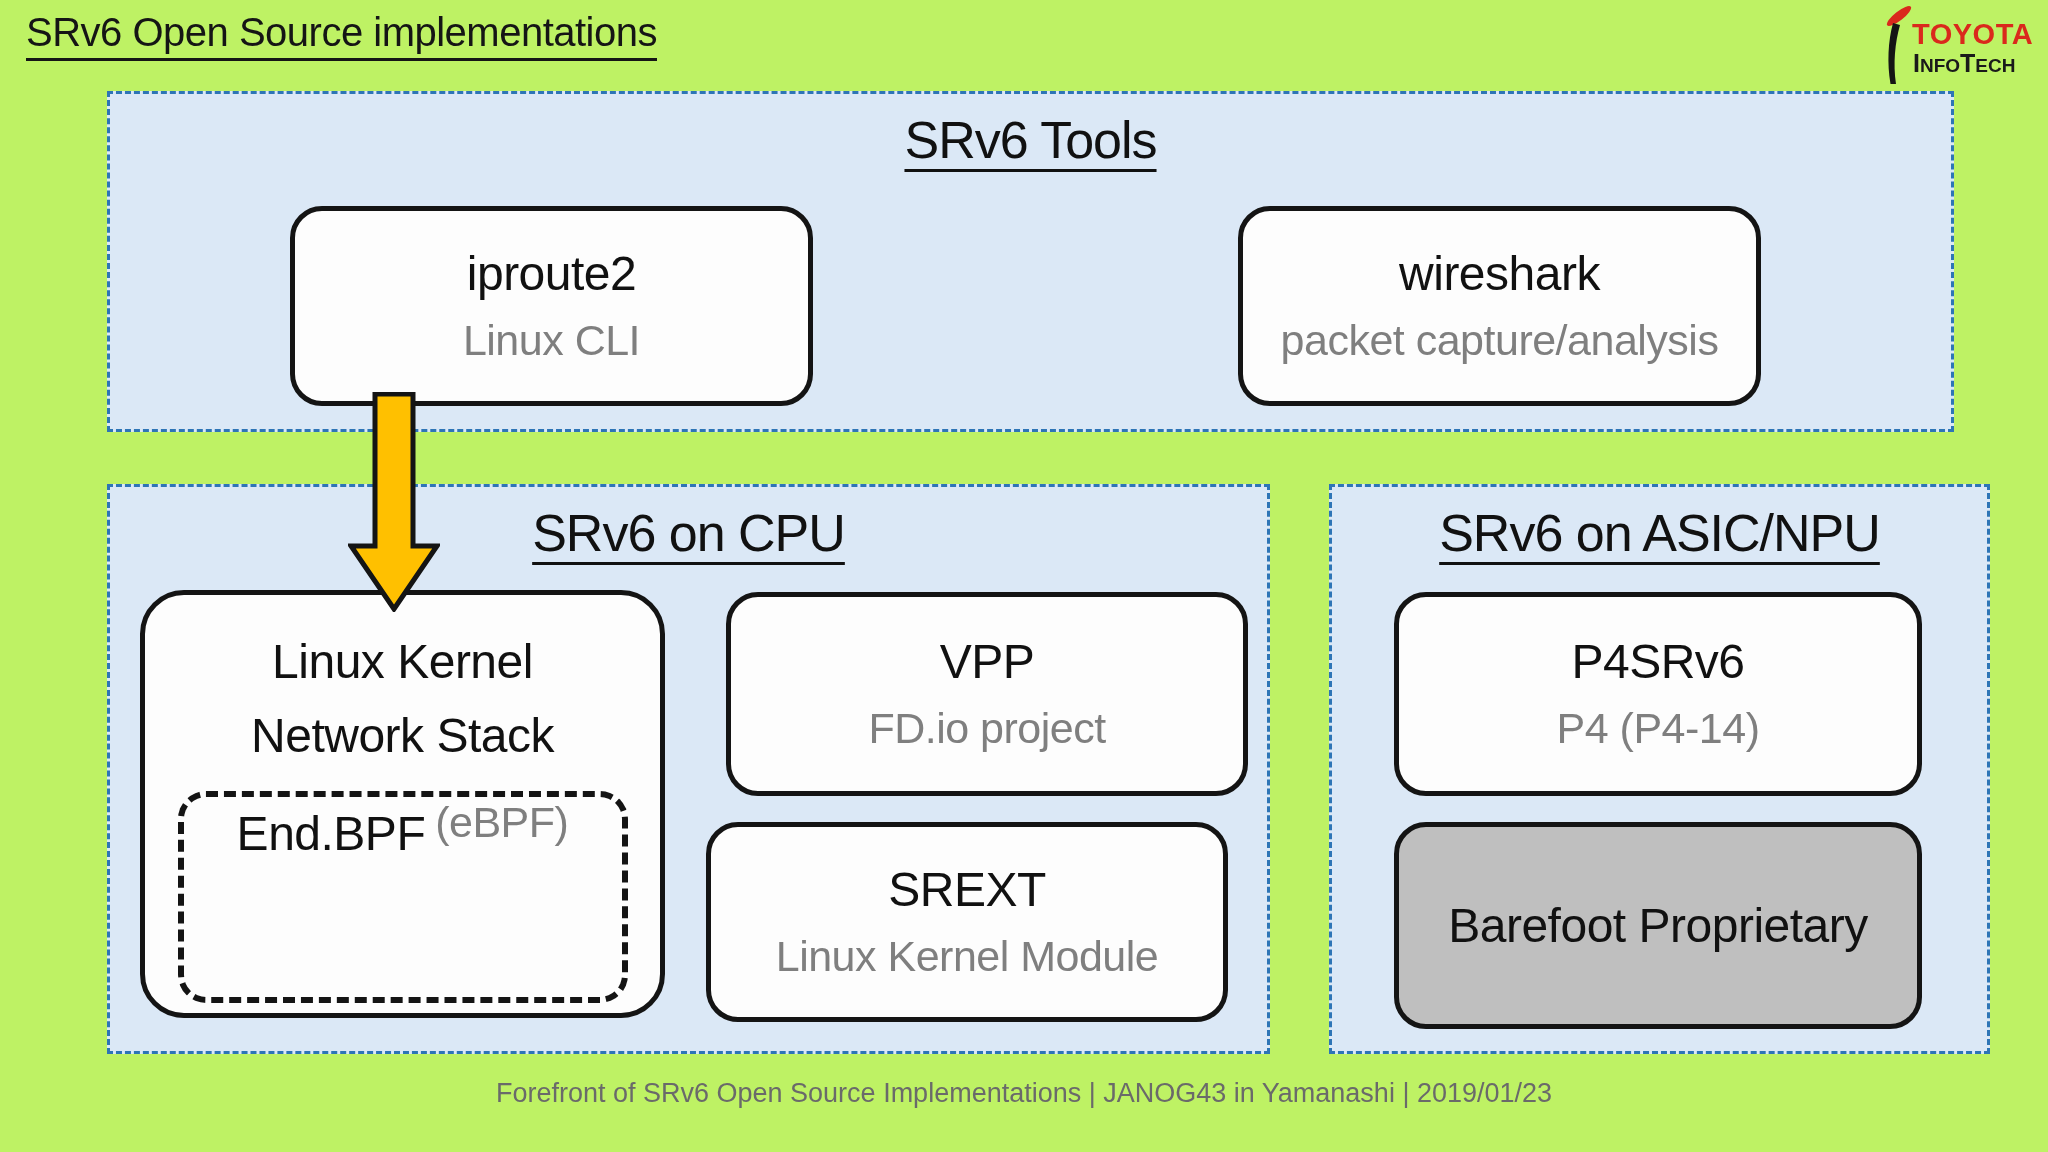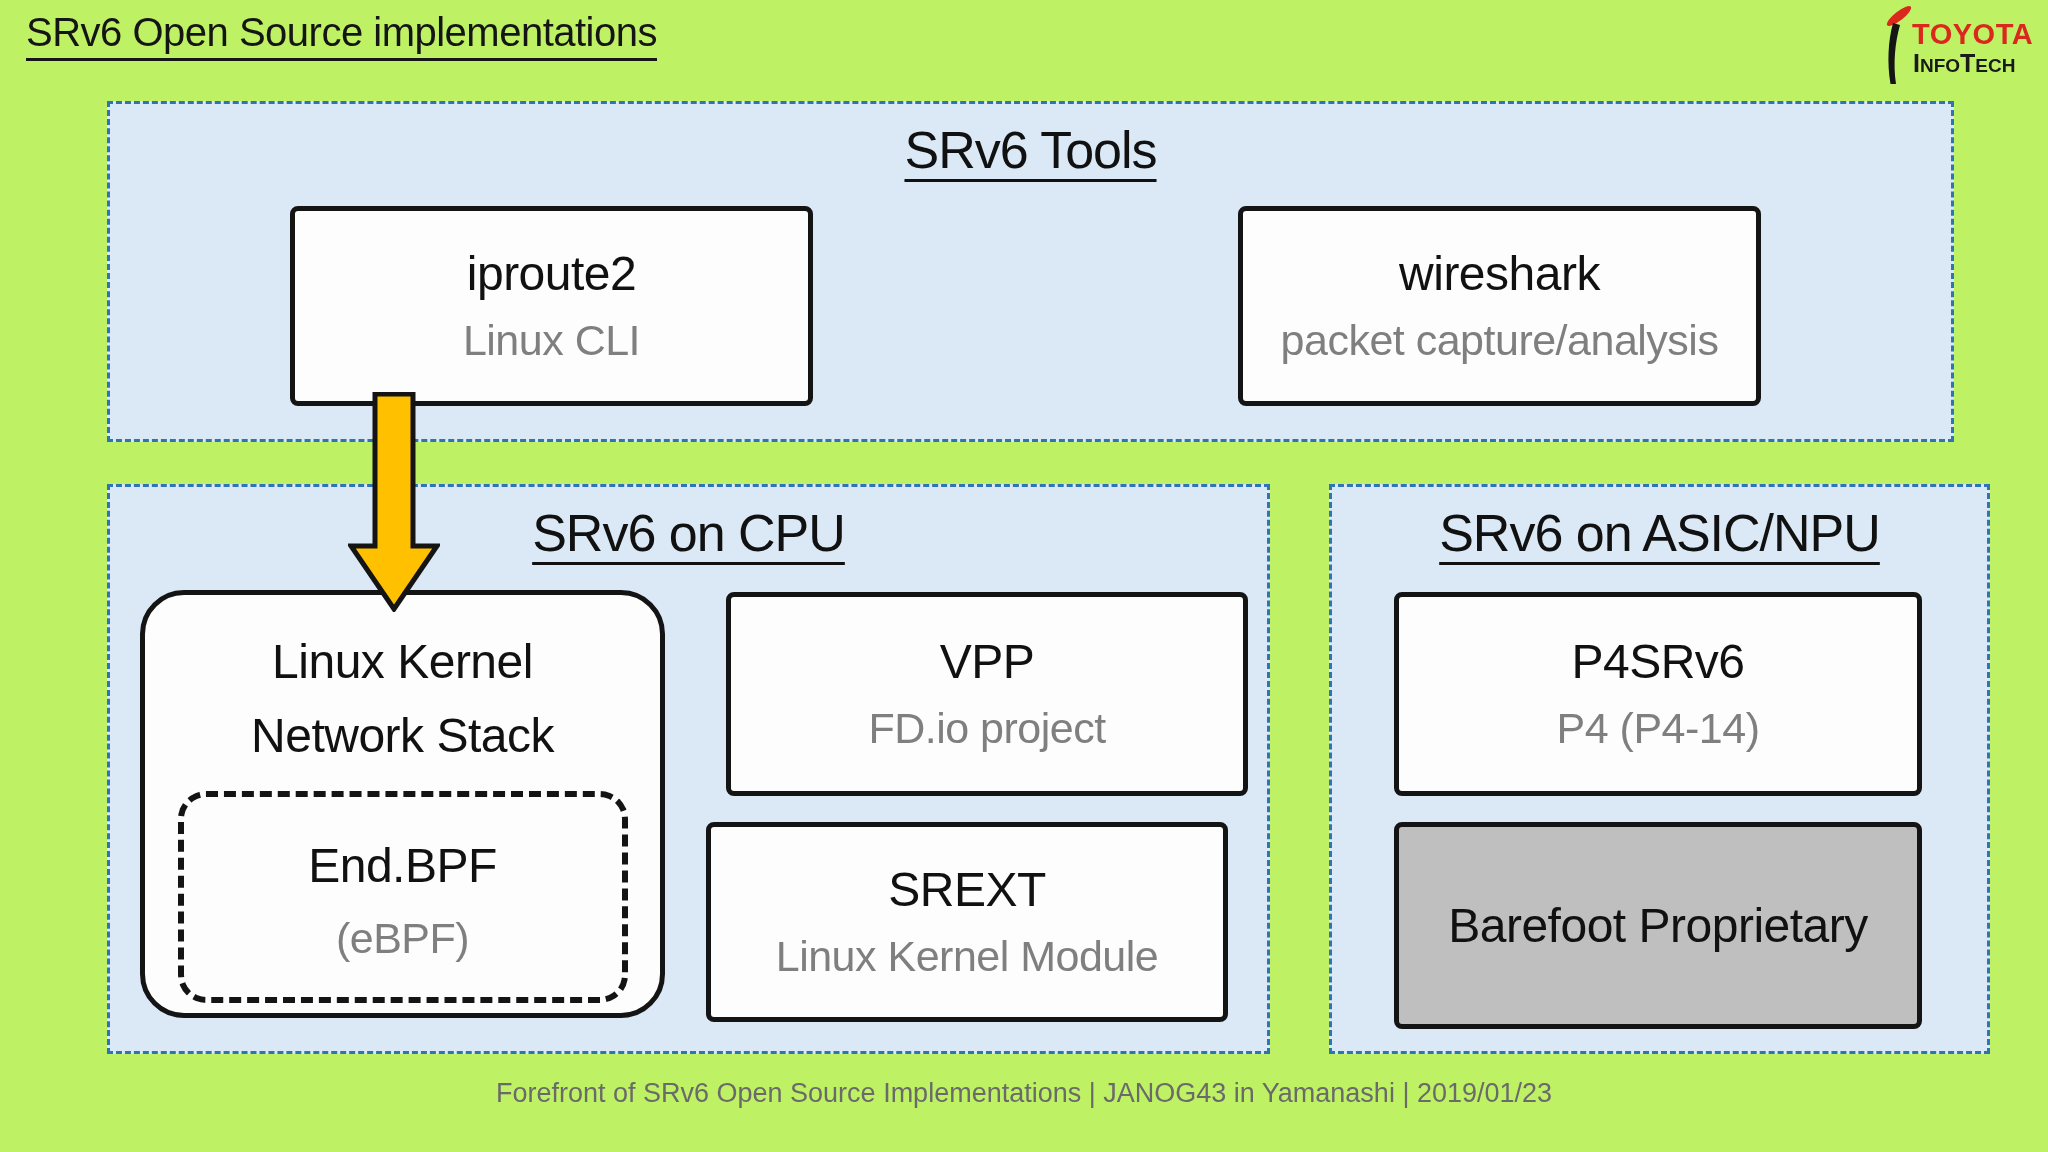--- a/index.html
+++ b/index.html
@@ -18,28 +18,28 @@
   .panel {
     position:absolute; box-sizing:border-box;
     background:#dbe8f6; border:3px dashed #2e75b6;
   }
   .panel-title {
     position:absolute; top:16px; left:0; right:0;
     text-align:center; font-size:52px; color:#111;
     text-decoration:underline; text-decoration-thickness:3px; text-underline-offset:11px;
     letter-spacing:-1px;
   }
-  #panel-tools { left:107px; top:101px; width:1847px; height:341px; }
+  #panel-tools { left:107px; top:91px; width:1847px; height:341px; }
   #panel-cpu   { left:107px; top:484px; width:1163px; height:570px; }
   #panel-asic  { left:1329px; top:484px; width:661px; height:570px; }
 
   
   .node {
     position:absolute; box-sizing:border-box;
-    background:#fdfdfd; border:5px solid #141414; border-radius:8px;
+    background:#fdfdfd; border:5px solid #141414; border-radius:32px;
     display:flex; flex-direction:column; align-items:center; justify-content:center;
     gap:12px; z-index:2; text-align:center;
   }
   .node .primary   { font-size:48px; color:#111; line-height:1.2; letter-spacing:-0.5px; }
   .node .secondary { font-size:43px; color:#7f7f7f; line-height:1.2; letter-spacing:-0.5px; }
   .node.gray { background:#bfbfbf; }
 
   #node-iproute2  { left:290px;  top:206px; width:523px; height:200px; }
   #node-wireshark { left:1238px; top:206px; width:523px; height:200px; }
   #node-vpp       { left:726px;  top:592px; width:522px; height:204px; }
@@ -50,21 +50,21 @@
   
   #node-kernel {
     left:140px; top:590px; width:525px; height:428px;
     border-radius:44px; justify-content:flex-start; padding-top:30px; gap:0;
   }
   #node-kernel .primary { line-height:74px; }
   .dashed-node {
     box-sizing:border-box; margin-top:18px;
     width:450px; height:212px;
     border:6px dashed #141414; border-radius:28px;
-    display:flex; flex-direction:column; align-items:center; justify-content:center; gap:10px;
+    display:flex; flex-direction:row; align-items:flex-start; justify-content:center; gap:10px;
   }
 
   
   #down-arrow { position:absolute; left:348px; top:392px; z-index:6; }
 
   
   #logo { position:absolute; left:1878px; top:4px; }
 
   
   .footer-caption {

